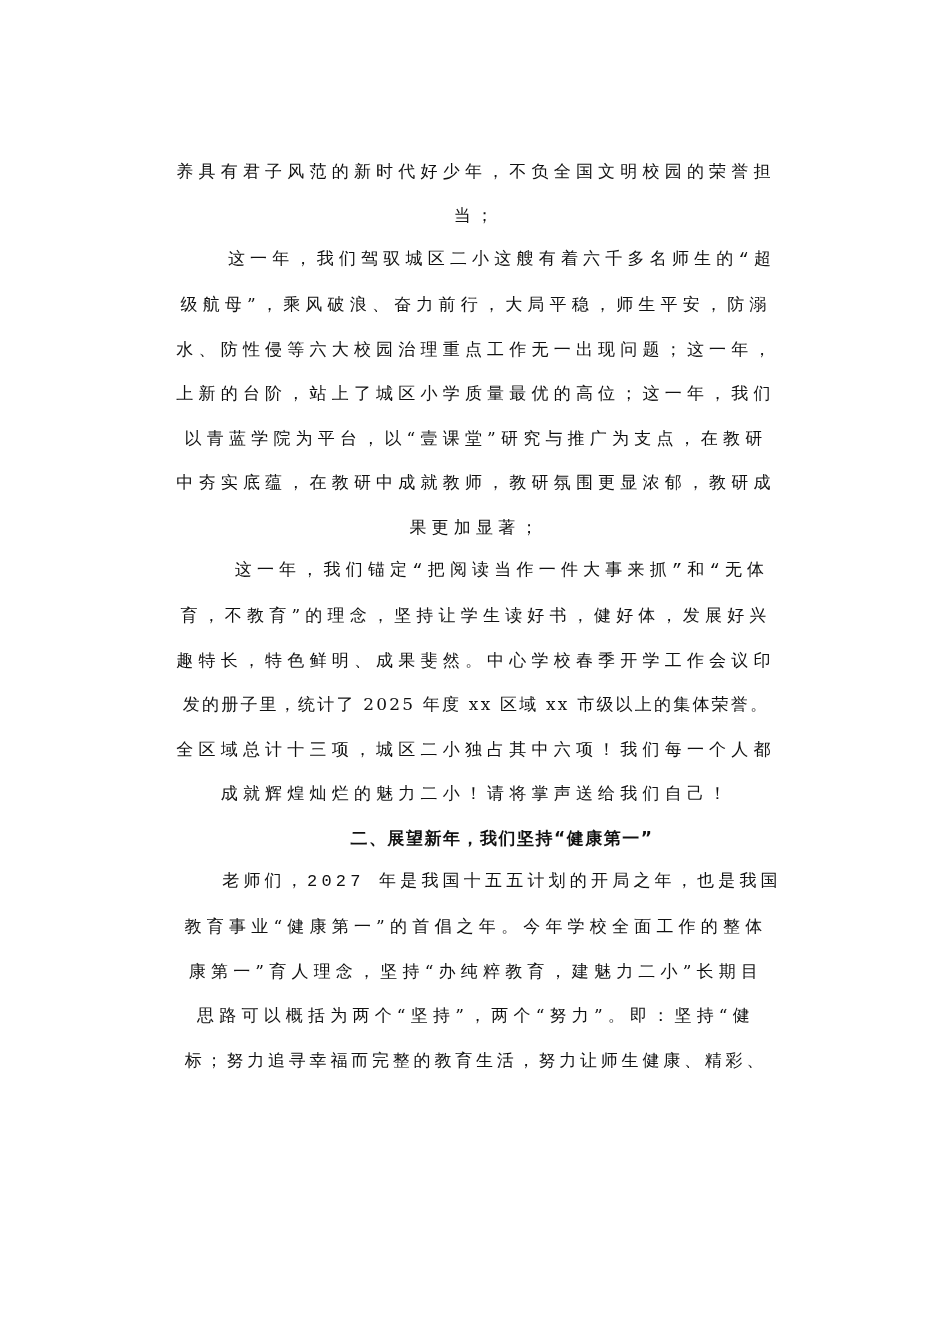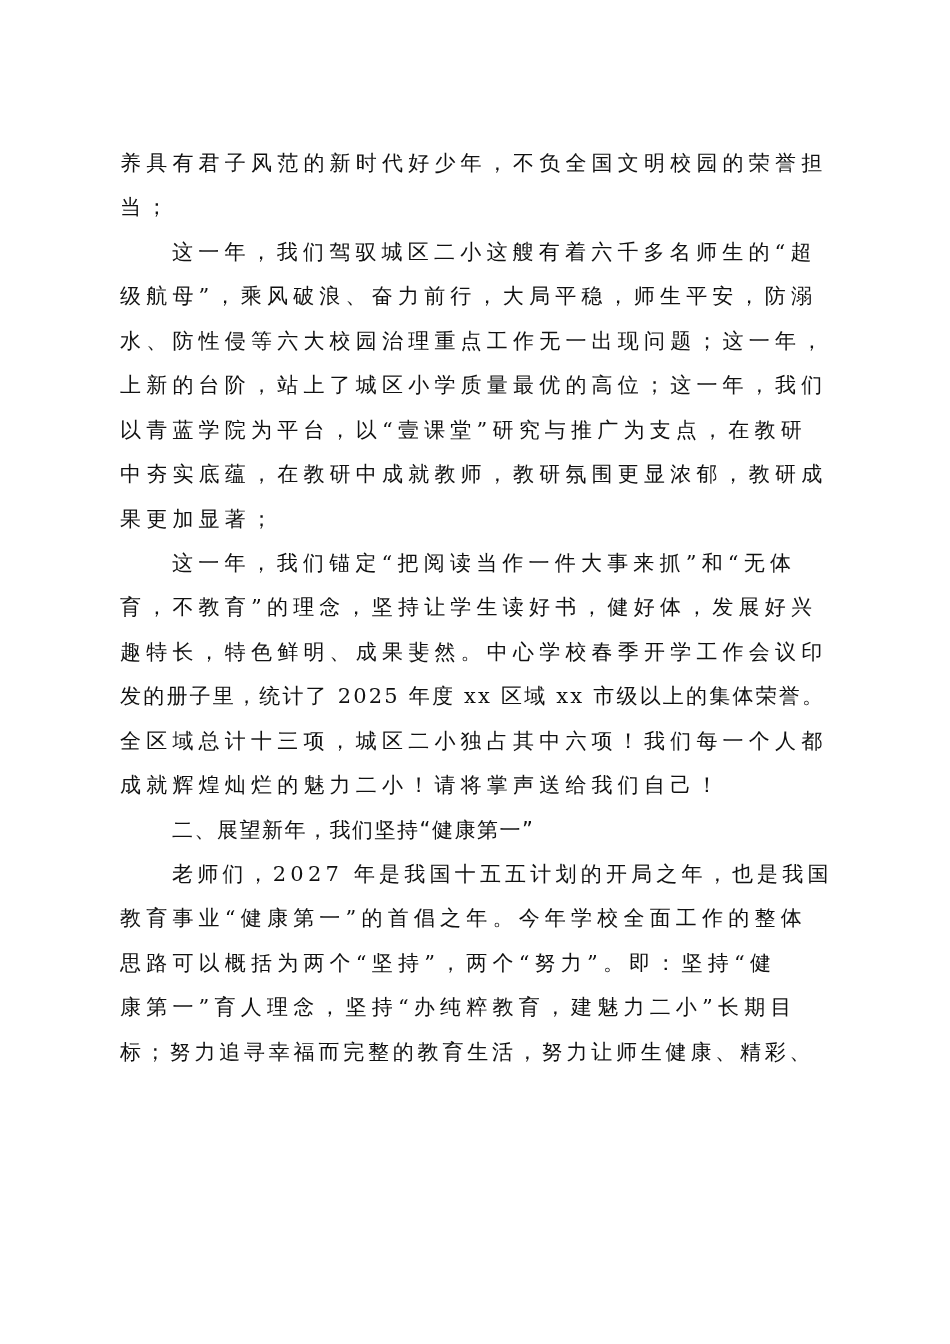--- a/index.html
+++ b/index.html
@@ -17,38 +17,40 @@
     position: absolute;
     left: 0;
     top: 0;
     width: 950px;
     height: 1344px;
     background: #ffffff;
   }
   .content {
     position: absolute;
     left: 120px;
-    top: 141px;
+    top: 149px;
     width: 712px;
     font-family: "DejaVu Serif", "Liberation Serif", serif;
-    font-size: 21px;
+    font-size: 17px;
     color: #111111;
+    text-align: center;
   }
   .line {
     height: 44.45px;
     line-height: 44.45px;
     white-space: nowrap;
     letter-spacing: 5.2px;
   }
   .line.indent {
     padding-left: 52px;
+    font-family: Liberation Mono, monospace;
   }
   .line.heading {
     font-family: "DejaVu Sans", "Liberation Sans", sans-serif;
-    font-weight: normal;
+    font-weight: bold;
     letter-spacing: 1.5px;
     padding-left: 52px;
   }
 </style>
 </head>
 <body>
 
 <div class="page">
   <div class="content">
     <div class="line">养具有君子风范的新时代好少年，不负全国文明校园的荣誉担</div>
@@ -62,17 +64,17 @@
     <div class="line">果更加显著；</div>
     <div class="line indent">这一年，我们锚定“把阅读当作一件大事来抓”和“无体</div>
     <div class="line">育，不教育”的理念，坚持让学生读好书，健好体，发展好兴</div>
     <div class="line">趣特长，特色鲜明、成果斐然。中心学校春季开学工作会议印</div>
     <div class="line" style="letter-spacing:2.2px">发的册子里，统计了 2025 年度 xx 区域 xx 市级以上的集体荣誉。</div>
     <div class="line">全区域总计十三项，城区二小独占其中六项！我们每一个人都</div>
     <div class="line">成就辉煌灿烂的魅力二小！请将掌声送给我们自己！</div>
     <div class="line heading">二、展望新年，我们坚持“健康第一”</div>
     <div class="line indent" style="letter-spacing:4.2px">老师们，2027 年是我国十五五计划的开局之年，也是我国</div>
     <div class="line">教育事业“健康第一”的首倡之年。今年学校全面工作的整体</div>
+    <div class="line">康第一”育人理念，坚持“办纯粹教育，建魅力二小”长期目</div>
     <div class="line">思路可以概括为两个“坚持”，两个“努力”。即：坚持“健</div>
-    <div class="line">康第一”育人理念，坚持“办纯粹教育，建魅力二小”长期目</div>
     <div class="line" style="letter-spacing:3.8px">标；努力追寻幸福而完整的教育生活，努力让师生健康、精彩、</div>
   </div>
 </div>
 
 </body></html>

